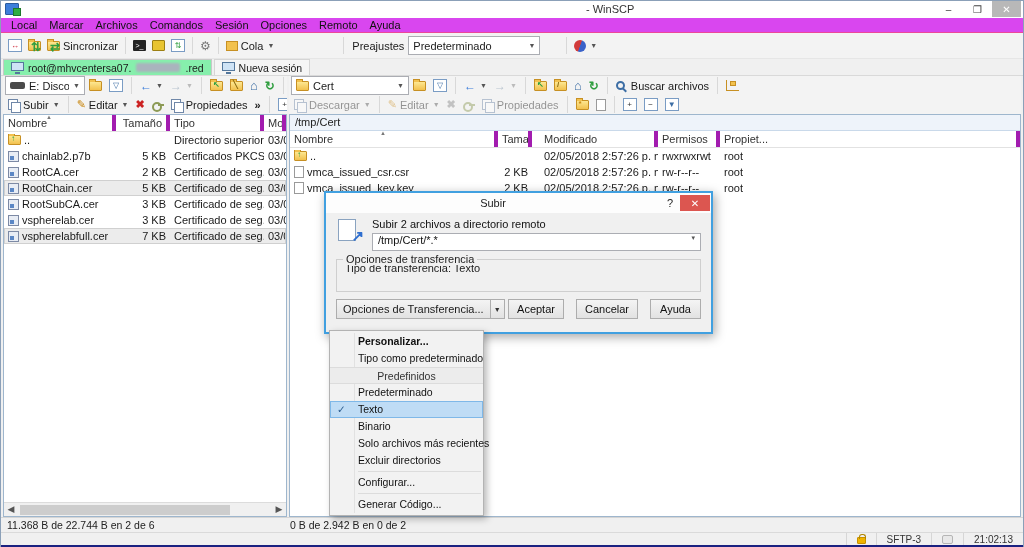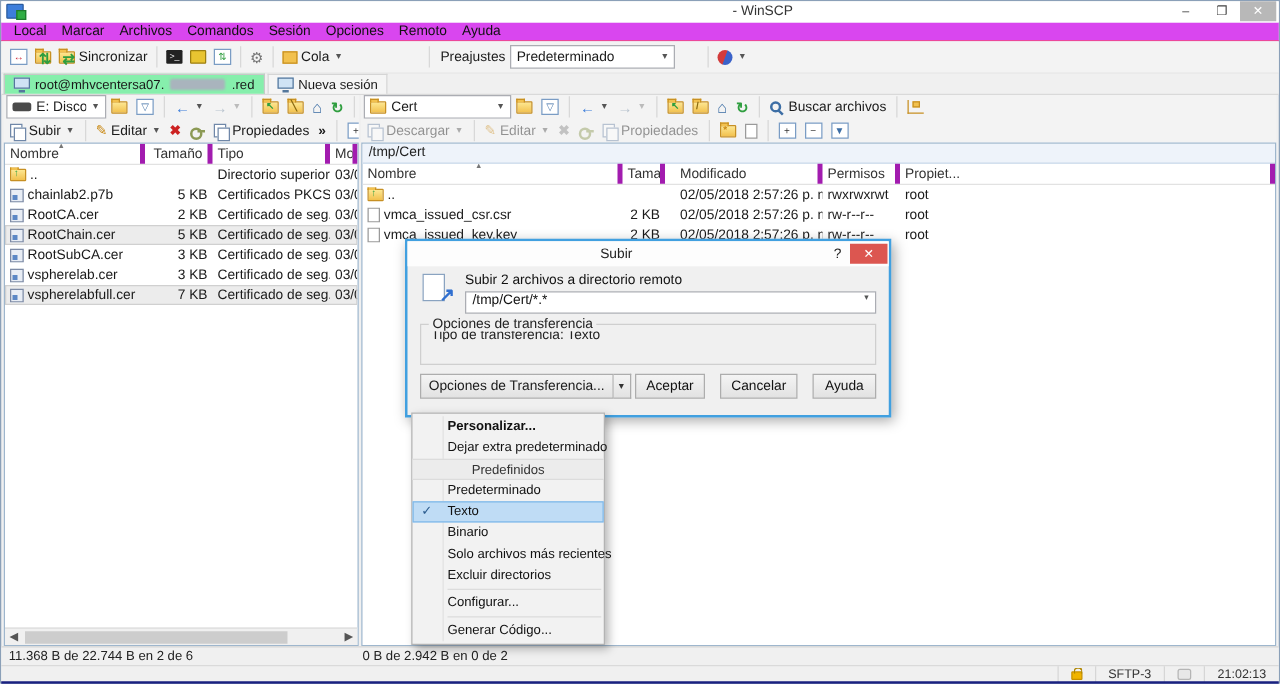--- a/index.html
+++ b/index.html
@@ -567,21 +567,21 @@
         </span>
         <span class="dbtn first">Aceptar</span>
         <span class="dbtn">Cancelar</span>
         <span class="dbtn">Ayuda</span>
       </div>
     </div>
   </div>
 
   <div class="pmenu">
     <div class="pitem bold">Personalizar...</div>
-    <div class="pitem">Dejar extra predeterminado</div>
+    <div class="pitem">Tipo como predeterminado</div>
     <div class="pheader">Predefinidos</div>
     <div class="pitem">Predeterminado</div>
     <div class="pitem hl"><span class="pcheck">✓</span><span>Texto</span></div>
     <div class="pitem">Binario</div>
     <div class="pitem">Solo archivos más recientes</div>
     <div class="pitem">Excluir directorios</div>
     <div class="psep"></div>
     <div class="pitem">Configurar...</div>
     <div class="psep"></div>
     <div class="pitem">Generar Código...</div>

